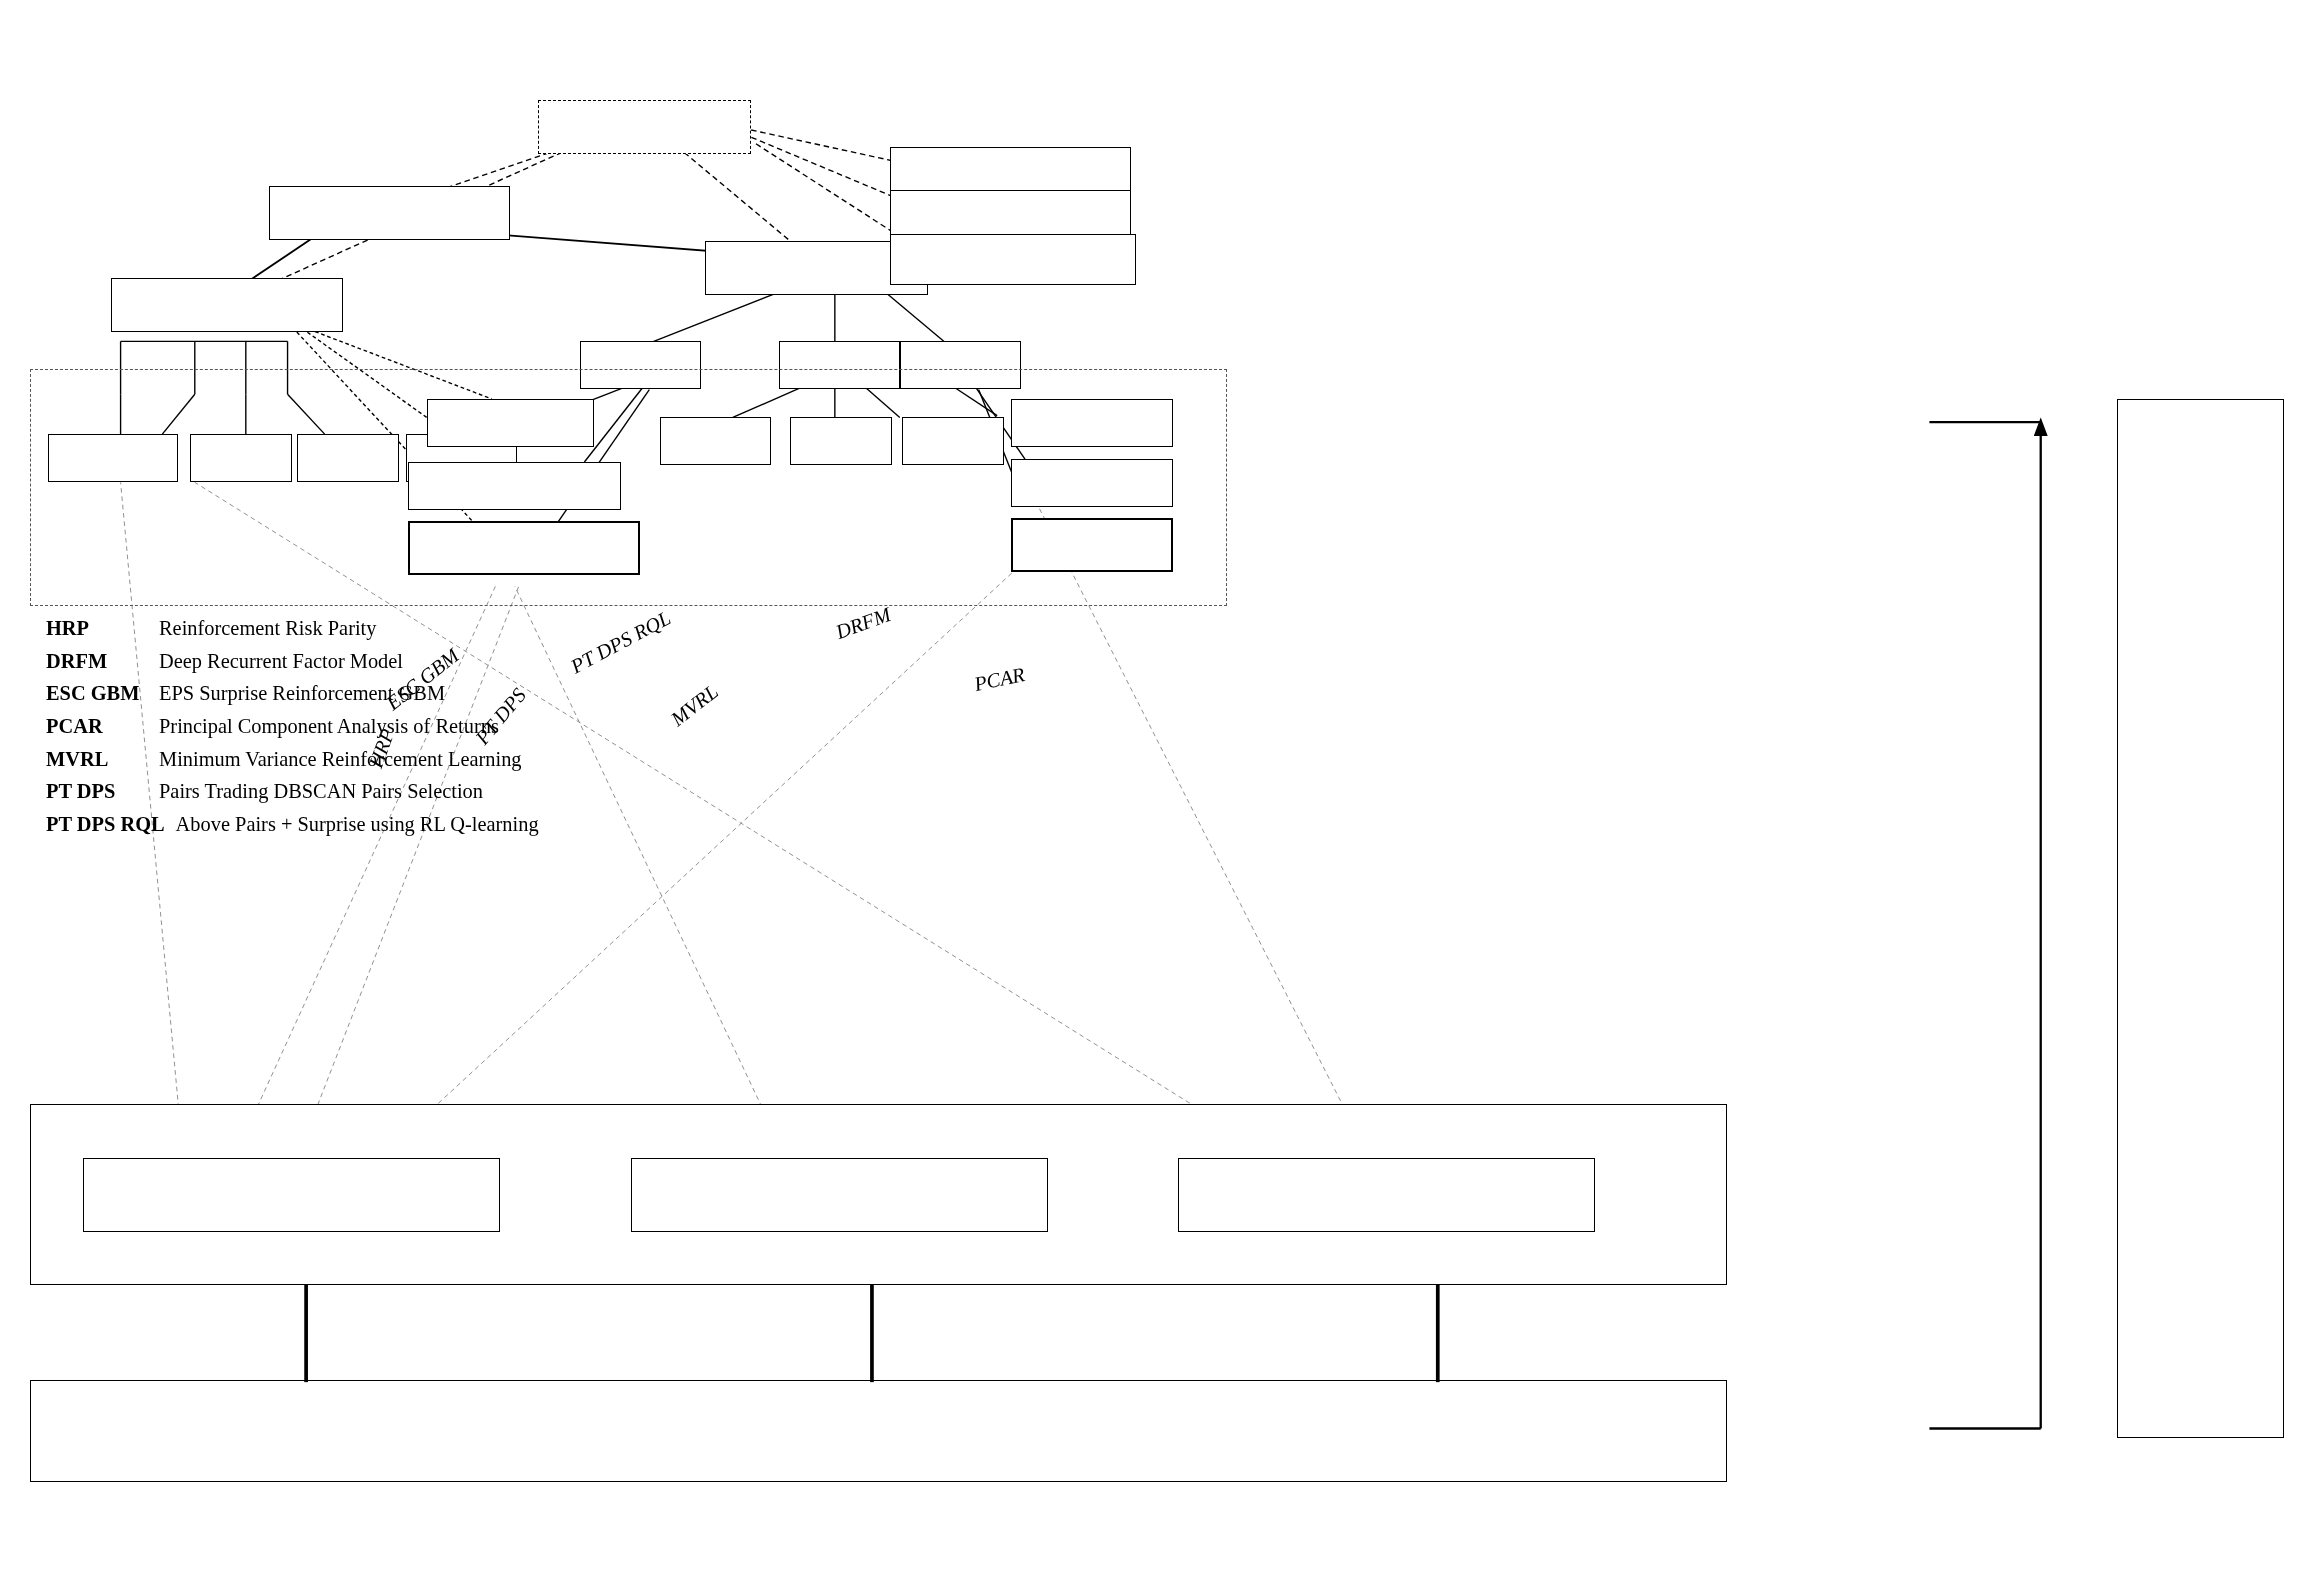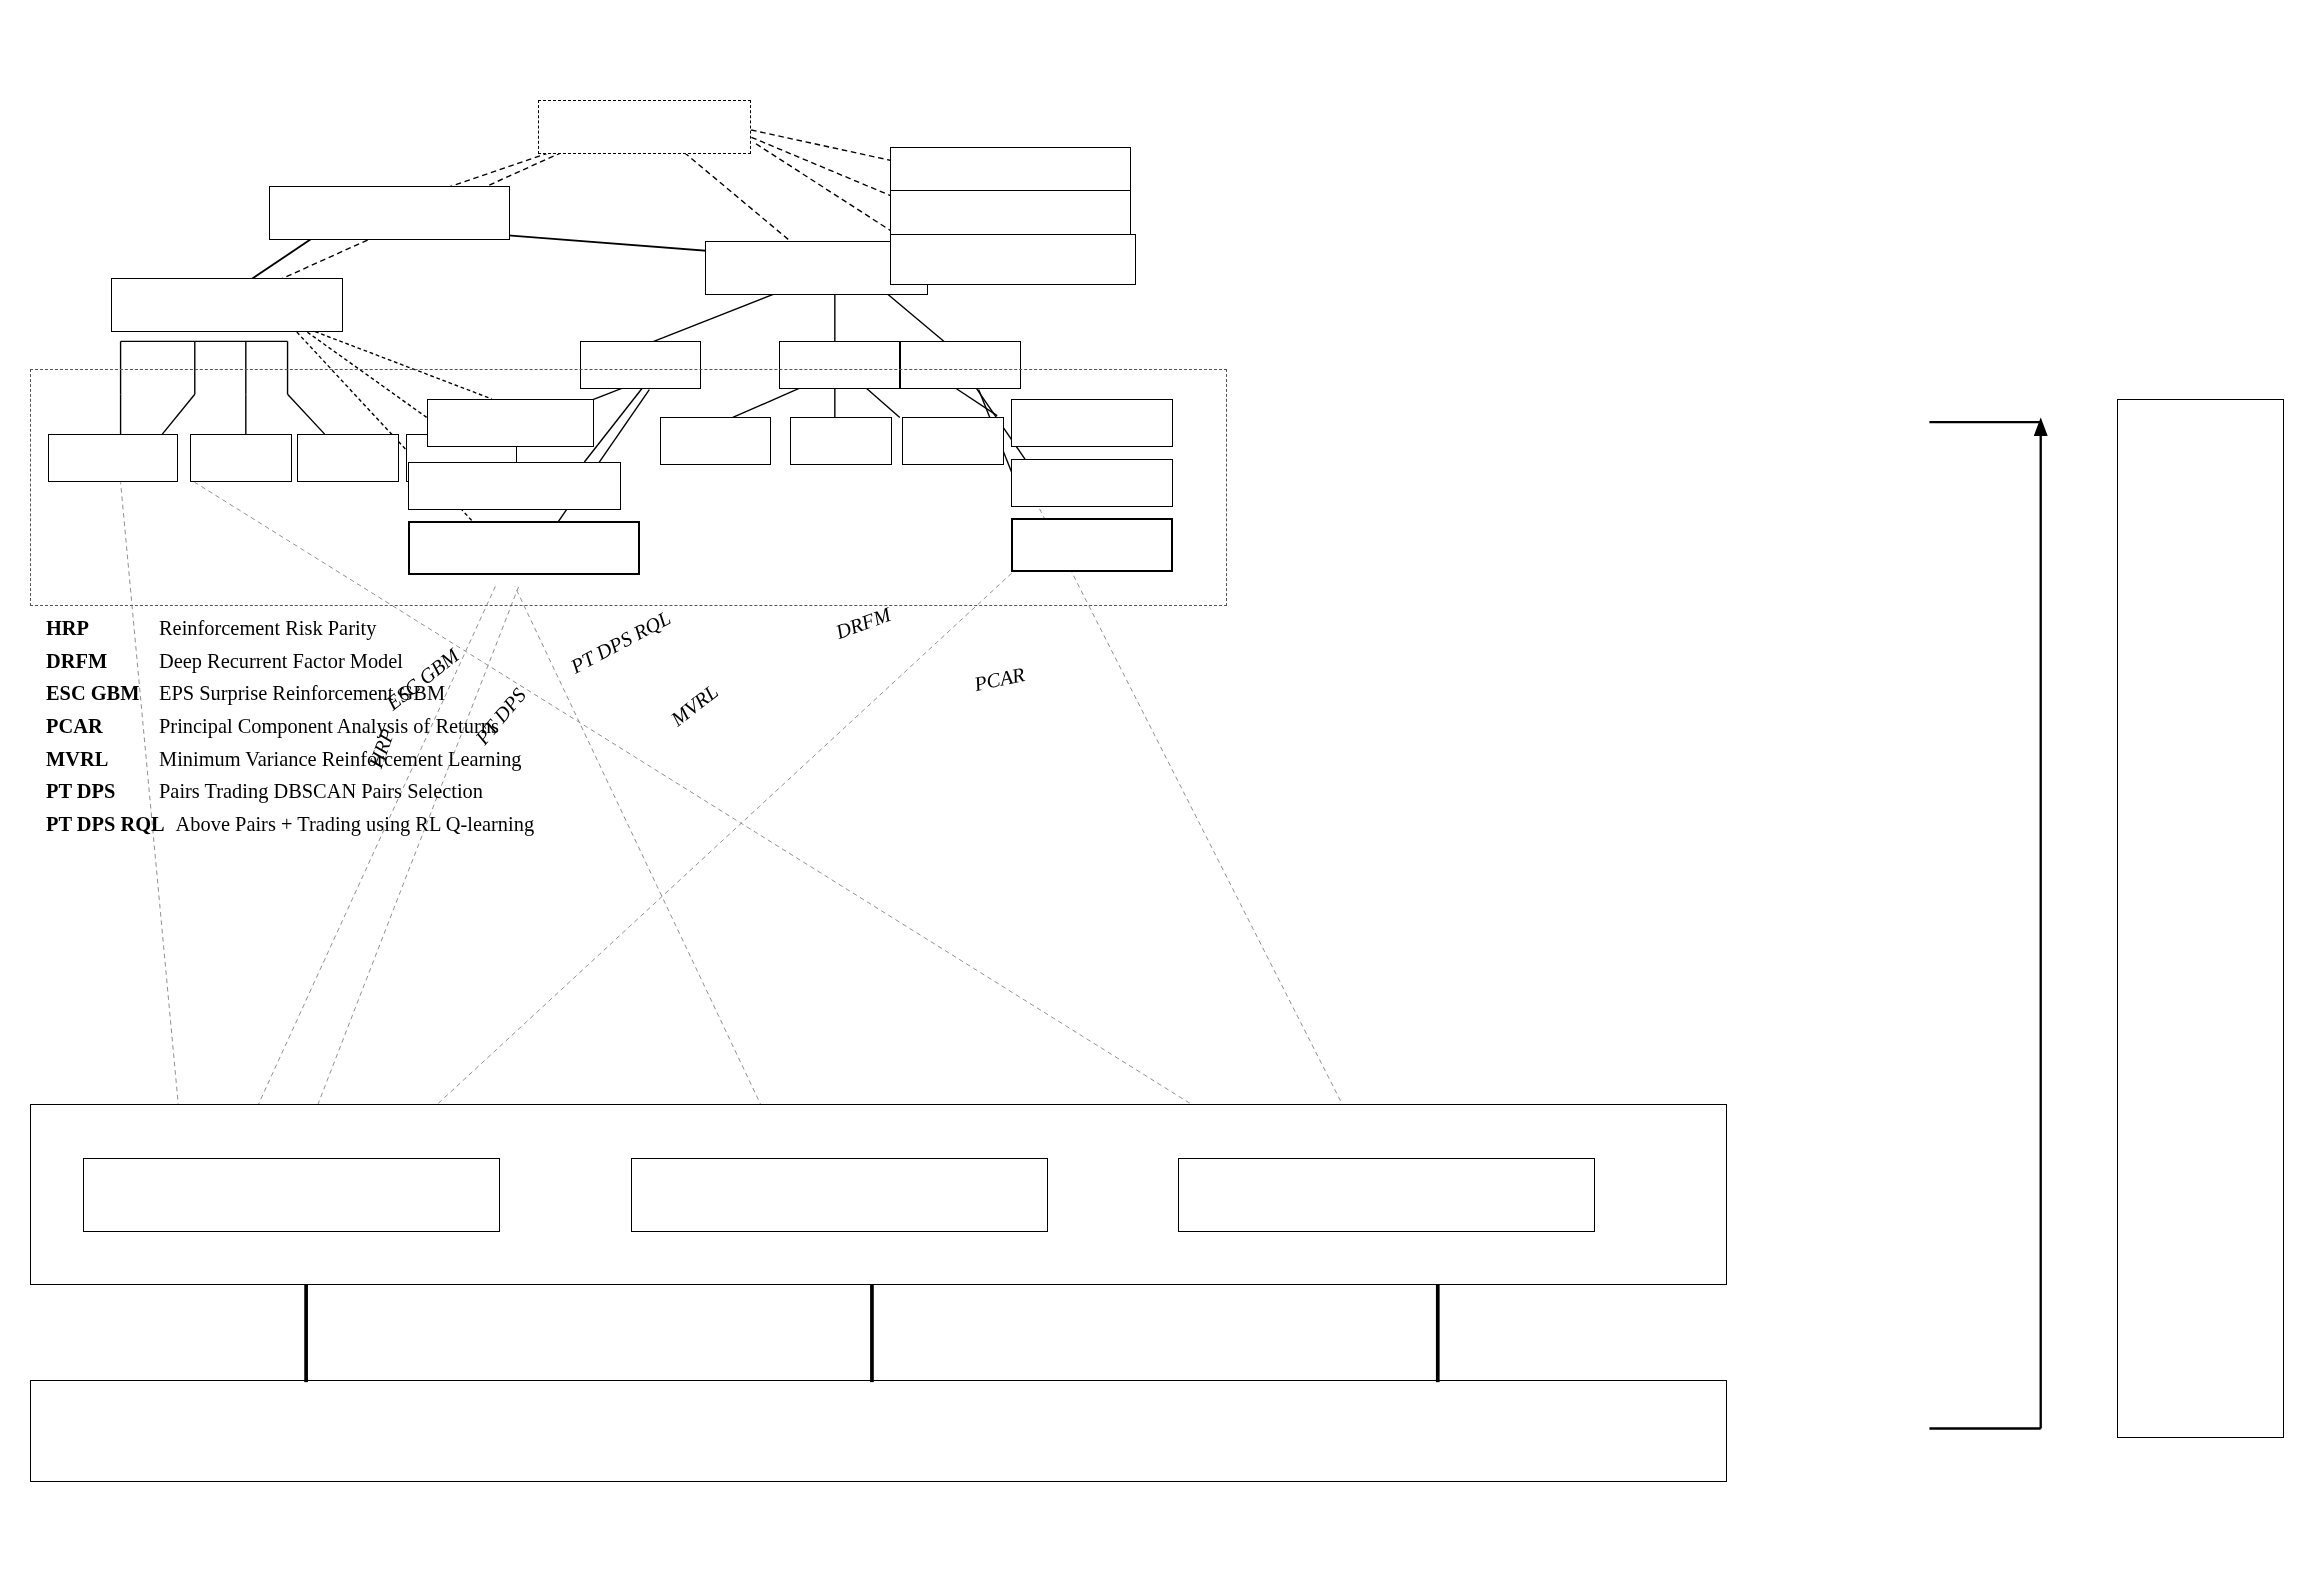--- a/index.html
+++ b/index.html
@@ -299,21 +299,21 @@
   <div class="legend-row">
       <span class="legend-key">MVRL</span>
       <span>Minimum Variance Reinforcement Learning</span>
     </div>
   <div class="legend-row">
       <span class="legend-key">PT  DPS</span>
       <span>Pairs Trading DBSCAN Pairs Selection</span>
     </div>
   <div class="legend-row">
       <span class="legend-key">PT  DPS RQL</span>
-      <span>Above Pairs + Trading using RL Q-learning</span>
+      <span>Above Pairs + Surprise using RL Q-learning</span>
     </div>
 </div>
 
 <div style="position:absolute; left:380px; top:668px; font-size:20.4px; font-style:italic; transform:rotate(-38deg);">ESC GBM</div>
 <div style="position:absolute; left:566px; top:631px; font-size:20.4px; font-style:italic; transform:rotate(-28deg);">PT DPS RQL</div>
 <div style="position:absolute; left:835px; top:612px; font-size:20.4px; font-style:italic; transform:rotate(-20deg);">DRFM</div>
 <div style="position:absolute; left:468px; top:705px; font-size:20.4px; font-style:italic; transform:rotate(-50deg);">PT DPS</div>
 <div style="position:absolute; left:362px; top:737px; font-size:20.4px; font-style:italic; transform:rotate(-70deg);">HRP</div>
 <div style="position:absolute; left:974px; top:668px; font-size:20.4px; font-style:italic; transform:rotate(-12deg);">PCAR</div>
 <div style="position:absolute; left:668px; top:694px; font-size:20.4px; font-style:italic; transform:rotate(-38deg);">MVRL</div>

